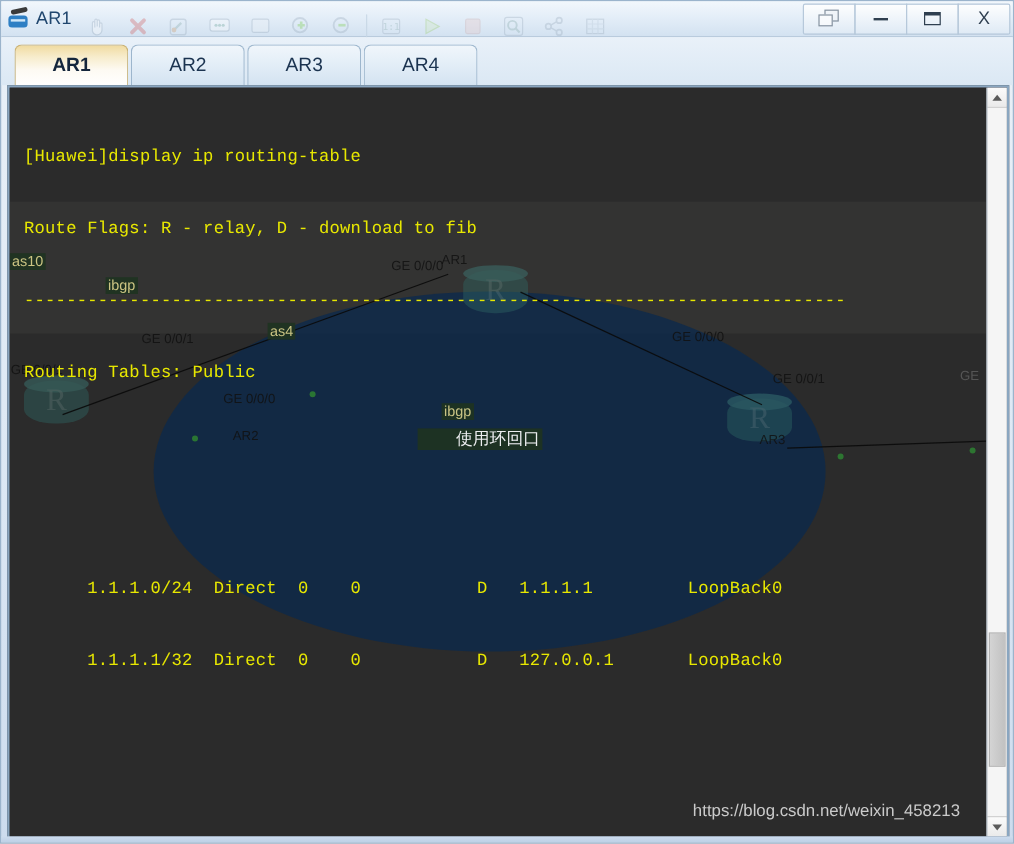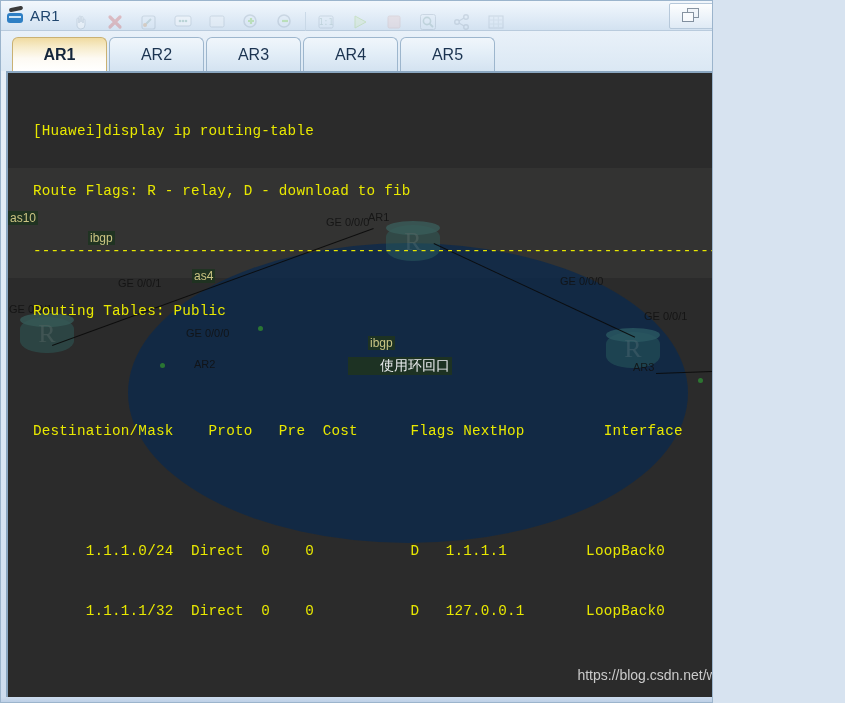--- a/index.html
+++ b/index.html
@@ -5,21 +5,21 @@
   * { box-sizing: border-box; }
   html, body {
     margin: 0; padding: 0;
     width: 845px; height: 703px;
     overflow: hidden;
     font-family: "Liberation Sans", sans-serif;
     background: #d7e3f0;
   }
   #app {
     position: relative;
-    width: 713px; height: 703px;
+    width: 845px; height: 703px;
     background: linear-gradient(180deg,#eaf1f8 0%, #dbe7f4 60%, #cddcee 100%);
     border: 1px solid #9bb4cc;
     overflow: hidden;
   }
 
   
   #titlebar {
     position: absolute; left: 0; top: 0; width: 845px; height: 30px;
     background: linear-gradient(180deg,#f2f7fc 0%, #e4eef8 45%, #d3e2f1 100%);
     display: flex; align-items: center;
@@ -130,21 +130,21 @@
   .wm-tag{
     position:absolute; font-size:12px; color:#d9d28a; background:#1f3321;
     padding:0 2px; white-space:nowrap; opacity:.92;
     font-family:"Liberation Sans",sans-serif;
   }
   .wm-tag.cn{ color:#ffffff; font-size:14px;padding-left:32px; }
 
   
   #term-text{
     position:absolute; left:0; top:0; right:0; bottom:0;
-    padding: 8px 0 0 25px;
+    padding: 8px 0 0 12px;
     font-family:"Liberation Mono","DejaVu Sans Mono",monospace;
     font-size:14.3px; line-height:20px;
     color:#e8e800; white-space:pre;
     letter-spacing:.2px;
   }
   #term-text .line{ height:20px; }
 
   
   #csdn{
     position:absolute; right:22px; bottom:14px;
@@ -300,23 +300,20 @@
         <span>AR1</span>
       </div>
     <div class="tab">
         <span>AR2</span>
       </div>
     <div class="tab">
         <span>AR3</span>
       </div>
     <div class="tab">
         <span>AR4</span>
-      </div>
-    <div class="tab">
-        <span>AR5</span>
       </div>
   </div>
 
   <div id="terminal-wrap">
     <div id="terminal">
 
       <div id="watermark">
         <div class="topstrip"></div>
         <div class="ellipse"></div>
 
@@ -351,32 +348,31 @@
         <div class="wm-lbl" style="left:318px; top:143px;">GE 0/0/0</div>
         <div class="wm-lbl" style="left:178px; top:254px;">GE 0/0/0</div>
         <div class="wm-lbl" style="left:552px; top:202px;">GE 0/0/0</div>
         <div class="wm-lbl" style="left:110px; top:204px;">GE 0/0/1</div>
         <div class="wm-lbl" style="left:636px; top:237px;">GE 0/0/1</div>
         <div class="wm-lbl" style="left:1px; top:230px;">GE 0/0/1</div>
         <div class="wm-lbl grey" style="left:792px; top:235px;">GE</div>
 
         <div class="wm-tag" style="left:0px; top:138px;">as10</div>
         <div class="wm-tag" style="left:80px; top:158px;">ibgp</div>
-        <div class="wm-tag" style="left:184px; top:196px;text-align:center;">as4</div>
+        <div class="wm-tag" style="left:215px; top:196px;text-align:center;">as4</div>
         <div class="wm-tag" style="left:360px; top:263px;">ibgp</div>
         <div class="wm-tag cn" style="left:340px; top:284px;">使用环回口</div>
       </div>
 
       <div id="term-text">
         <div class="line">[Huawei]display ip routing-table</div>
         <div class="line">Route Flags: R - relay, D - download to fib</div>
         <div class="line">------------------------------------------------------------------------------</div>
         <div class="line">Routing Tables: Public</div>
         <div class="line"></div>
-        <div class="line">Destination/Mask    Proto   Pre  Cost      Flags NextHop         Interface</div>
         <div class="line"></div>
         <div class="line">      1.1.1.0/24  Direct  0    0           D   1.1.1.1         LoopBack0</div>
         <div class="line">      1.1.1.1/32  Direct  0    0           D   127.0.0.1       LoopBack0</div>
         
         
         
         
         
         
         

